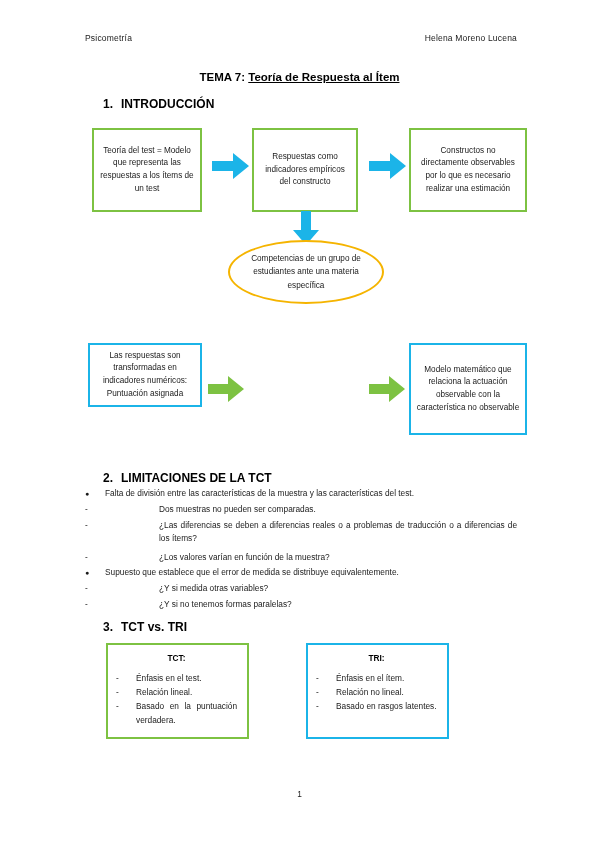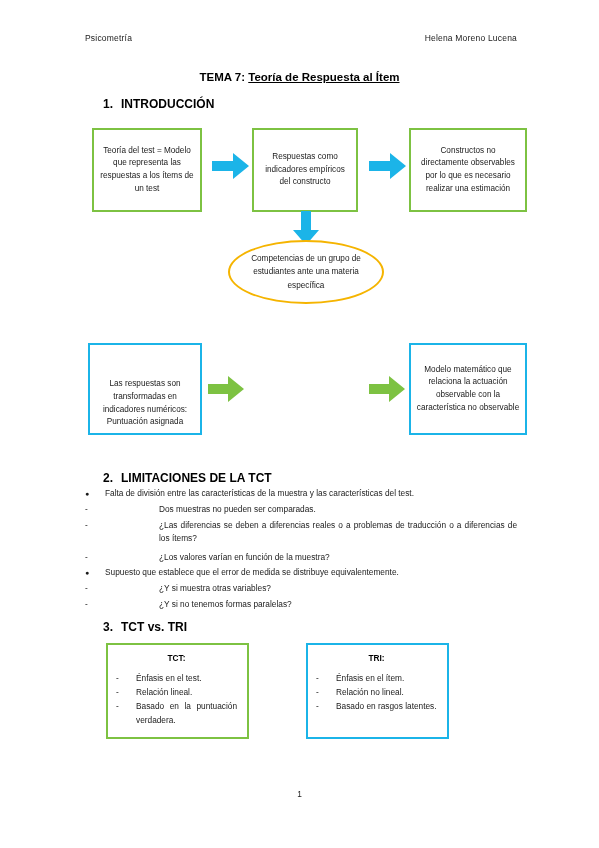--- a/index.html
+++ b/index.html
@@ -207,21 +207,21 @@
   <div class="arrow-down" style="top:211px;left:293px;">
     <svg width="26" height="34" viewBox="0 0 26 34" aria-hidden="true">
       <path d="M8 0 H18 V19 H26 L13 34 L0 19 H8 Z" fill="#1BB4E8"></path>
     </svg>
   </div>
 
   <div class="ellipse" style="top:240px;left:228px;width:156px;height:64px;">
     <span>Competencias de un grupo de estudiantes ante una materia específica</span>
   </div>
 
-  <div class="fbox cyan" style="top:343px;left:88px;width:114px;height:92px;align-items:flex-end;">
+  <div class="fbox cyan" style="top:343px;left:88px;width:114px;height:64px;">
     <span>Las respuestas son transformadas en indicadores numéricos: Puntuación asignada</span>
   </div>
 
   <div class="arrow-right" style="top:376px;left:208px;">
     <svg width="36" height="26" viewBox="0 0 36 26" aria-hidden="true">
       <path d="M0 8 H20 V0 L36 13 L20 26 V18 H0 Z" fill="#7DC242"></path>
     </svg>
   </div>
 
 
@@ -270,21 +270,21 @@
   <div class="blk" style="top:566px;left:85px;width:432px;">
     <div class="b1">
       <span class="mark">●</span>
       <span class="txt">Supuesto que establece que el error de medida se distribuye equivalentemente.</span>
     </div>
   </div>
 
   <div class="blk" style="top:582px;left:85px;width:432px;">
     <div class="b2">
       <span class="mark">-</span>
-      <span class="txt">¿Y si muestra otras variables?</span>
+      <span class="txt">¿Y si medida otras variables?</span>
     </div>
   </div>
 
   <div class="blk" style="top:598px;left:85px;width:432px;">
     <div class="b2">
       <span class="mark">-</span>
       <span class="txt">¿Y si no tenemos formas paralelas?</span>
     </div>
   </div>
 

